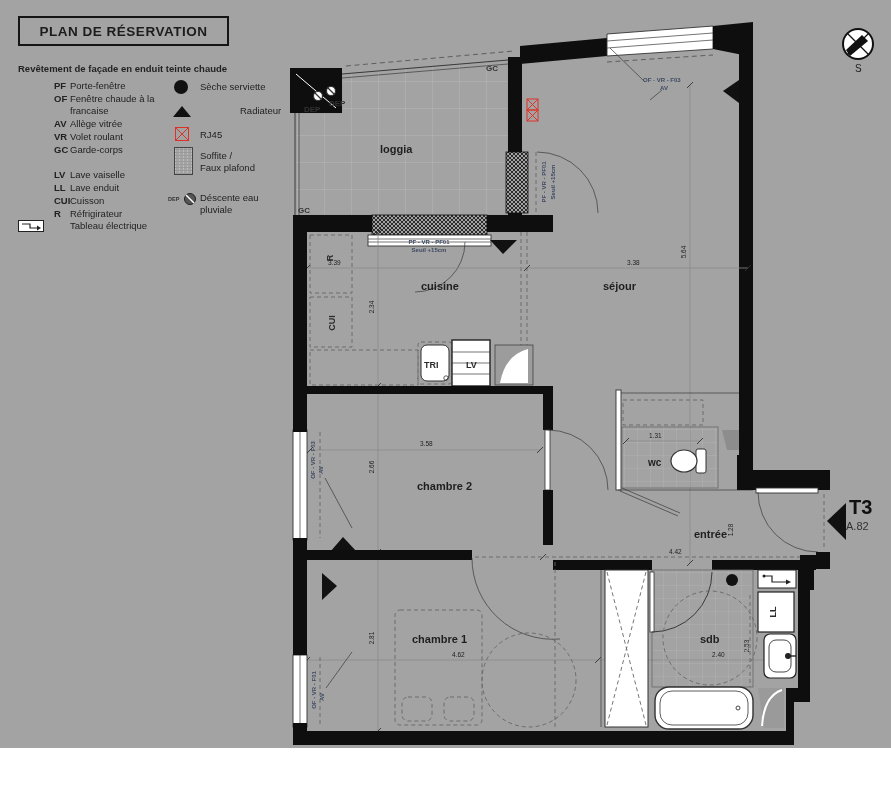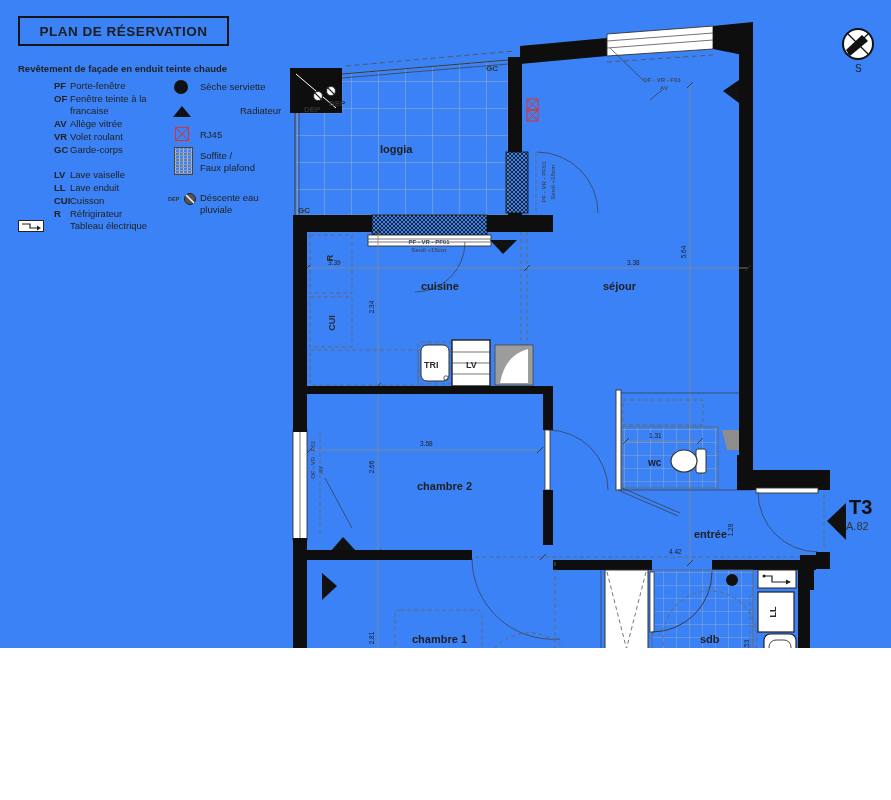--- a/index.html
+++ b/index.html
@@ -1,16 +1,16 @@
 <!DOCTYPE html>
 <html><head>
 <meta charset="utf-8">
 <style>
   html,body{margin:0;padding:0;background:#fff;}
-  #stage{position:relative;width:891px;height:648px;background:#3b82f6;overflow:hidden;
+  #stage{position:relative;width:891px;height:748px;background:#a3a3a3;overflow:hidden;
          font-family:"Liberation Sans",sans-serif;color:#1c1c1c;}
   
   .title-box{position:absolute;left:18px;top:16px;width:207px;height:26px;border:2px solid #151515;
              display:flex;align-items:center;justify-content:center;font-size:13.5px;font-weight:bold;
              letter-spacing:.5px;}
   .note{position:absolute;left:18px;top:63px;font-size:9.5px;font-weight:bold;color:#222;}
   .leg{position:absolute;font-size:9.5px;color:#222;}
   .leg .k{position:absolute;left:0;font-weight:bold;margin-left:36px;}
   .leg .v{position:absolute;left:52px;white-space:nowrap;}
   .sym-label{position:absolute;font-size:9.5px;color:#222;white-space:nowrap;}
@@ -43,21 +43,21 @@
     <span>PLAN DE RÉSERVATION</span>
   </div>
   <div class="note">Revêtement de façade en enduit teinte chaude</div>
 
   <div class="leg" style="left:18px;top:80px;">
       <span class="k">PF</span>
       <span class="v">Porte-fenêtre</span>
     </div>
   <div class="leg" style="left:18px;top:93px;">
       <span class="k">OF</span>
-      <span class="v">Fenêtre teinte à la</span>
+      <span class="v">Fenêtre chaude à la</span>
     </div>
   <div class="leg" style="left:18px;top:105px;">
       <span class="v">francaise</span>
     </div>
   <div class="leg" style="left:18px;top:118px;">
       <span class="k">AV</span>
       <span class="v">Allège vitrée</span>
     </div>
   <div class="leg" style="left:18px;top:131px;">
       <span class="k">VR</span>

